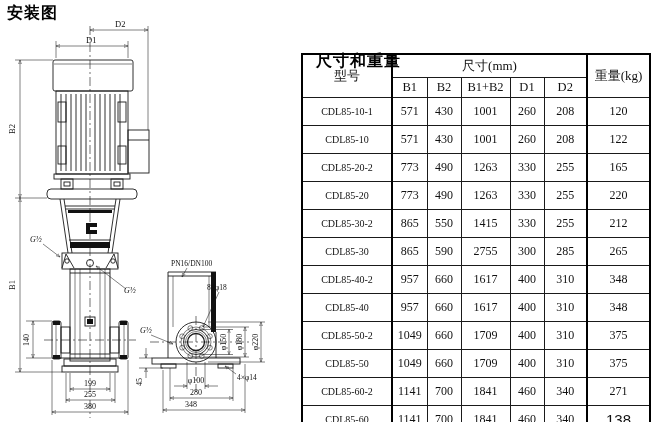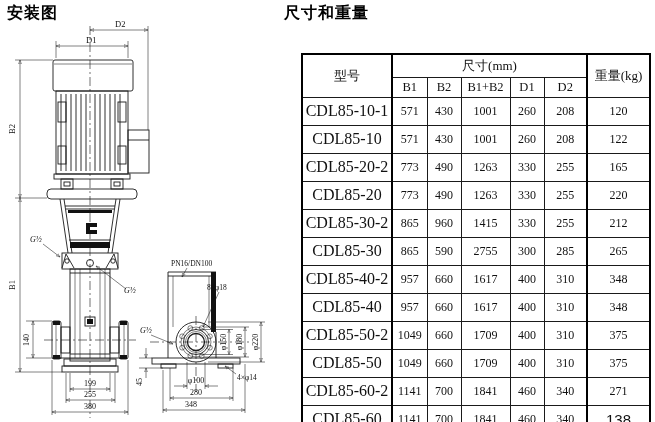--- a/index.html
+++ b/index.html
@@ -5,21 +5,21 @@
   html,body { margin:0; padding:0; background:#fff; }
   #page {
     position:relative; width:655px; height:422px; background:#fff;
     font-family:"Liberation Serif","DejaVu Serif",serif; color:#000; overflow:hidden;
   }
   .sec-title {
     position:absolute; top:3px; font-family:"Liberation Sans","DejaVu Sans",sans-serif;
     font-weight:bold; font-size:16px; color:#000; letter-spacing:1px;
   }
   #diagram-title { left:7px;text-align:center; }
-  #table-title  { left:284px; }
+  #table-title  { left:316px;margin-top:48px; }
 
   
   #drawing { position:absolute; left:0; top:0; }
   #drawing path, #drawing line, #drawing rect, #drawing circle, #drawing polyline {
     stroke:#1a1a1a; stroke-width:0.9; fill:none;
   }
   #drawing .fillk { fill:#111; stroke:none; }
   #drawing .thin  { stroke-width:0.55; }
   #drawing .cl    { stroke-width:0.7; stroke-dasharray:9 3 2 3; stroke:#333; }
   #drawing text   { stroke:none; fill:#111; font-family:"Liberation Serif","DejaVu Serif",serif; }
@@ -37,21 +37,21 @@
   }
   #dims-table th, #dims-table td {
     border:1px solid #1a1a1a; text-align:center; vertical-align:middle;
     padding:0; font-weight:normal; color:#111;
   }
   #dims-table thead th { font-size:12.5px; }
   #dims-table thead .cjk { font-size:13px; }
   #dims-table thead tr:first-child { height:23px; }
   #dims-table thead tr:last-child  { height:20px; }
   #dims-table tbody td { height:27px; font-size:12px; }
-  #dims-table tbody td:first-child { font-size:16px; }
+  #dims-table tbody td:first-child { font-size:10px; }
   .thick-r { border-right:2px solid #000 !important; }
   #dims-table tbody td:first-child { border-right:2px solid #000; }
   #dims-table tbody td:nth-child(6) { border-right:2px solid #000; }
   #dims-table tbody tr:last-child td:last-child {
     font-family:"Liberation Sans","DejaVu Sans",sans-serif; font-size:15px;
   }
 </style>
 </head>
 <body>
 
@@ -352,21 +352,21 @@
           <td>773</td>
           <td>490</td>
           <td>1263</td>
           <td>330</td>
           <td>255</td>
           <td>220</td>
         </tr>
         <tr>
           <td>CDL85-30-2</td>
           <td>865</td>
-          <td>960</td>
+          <td>550</td>
           <td>1415</td>
           <td>330</td>
           <td>255</td>
           <td>212</td>
         </tr>
         <tr>
           <td>CDL85-30</td>
           <td>865</td>
           <td>590</td>
           <td>2755</td>

